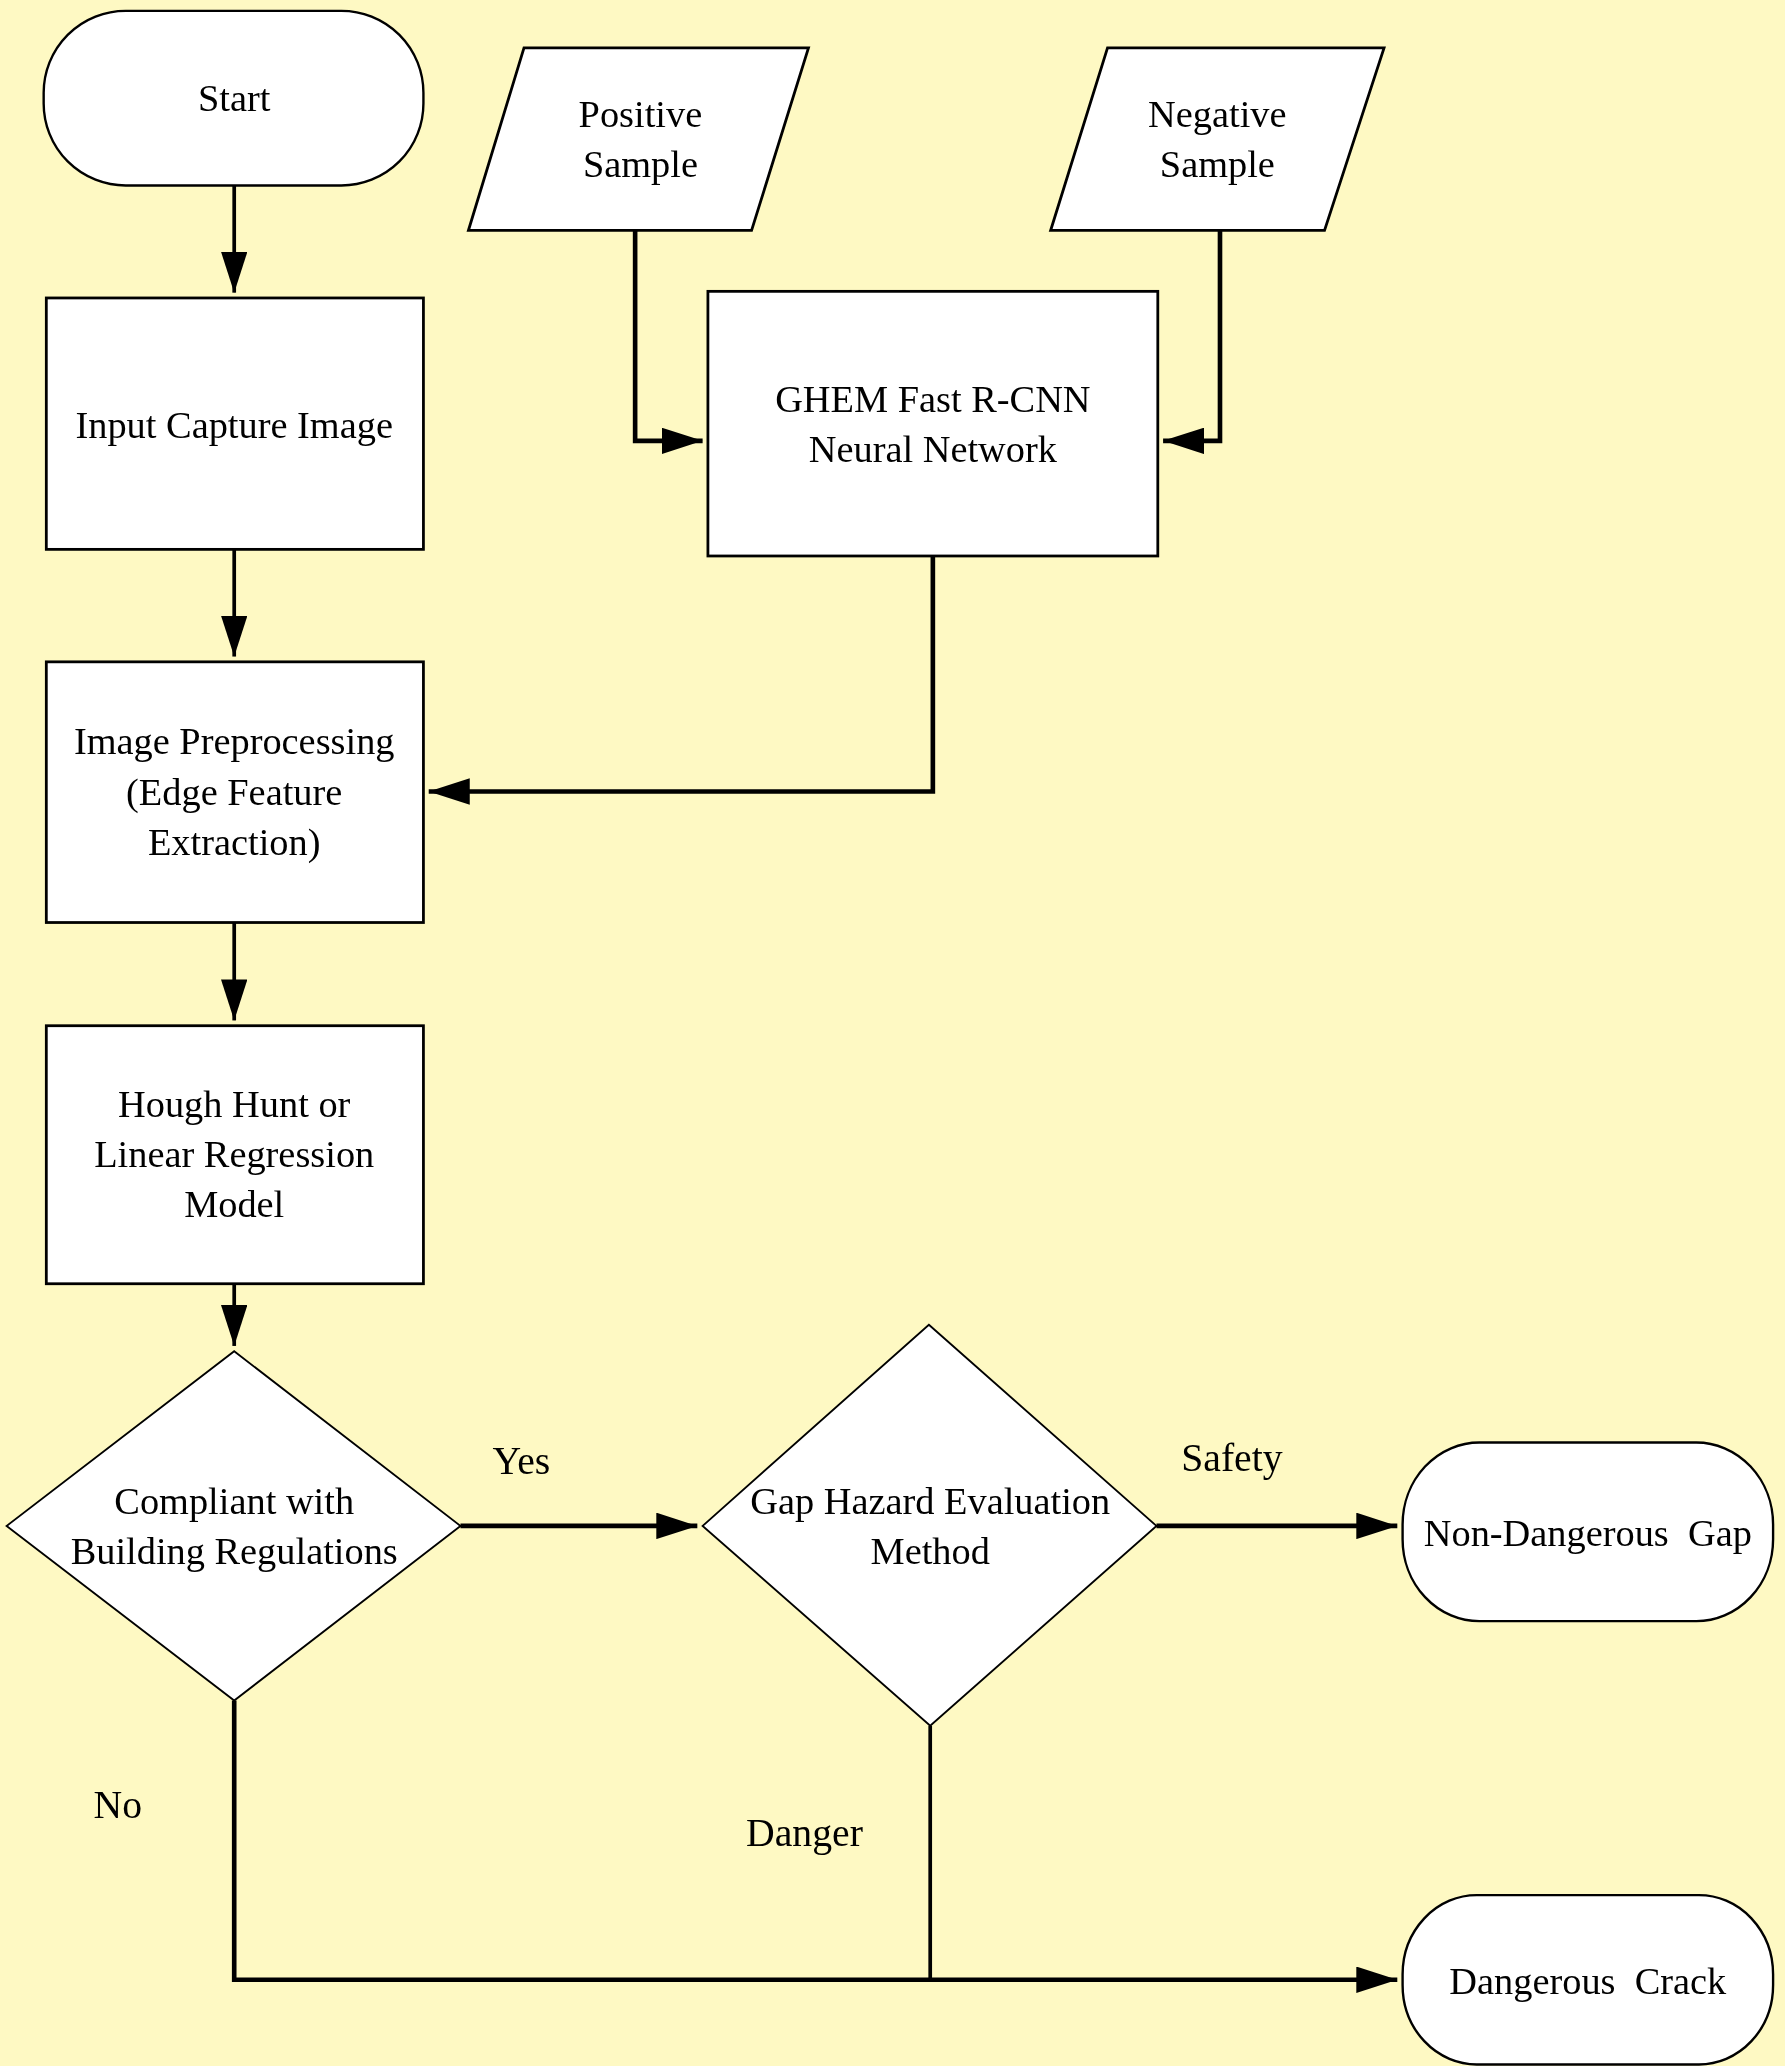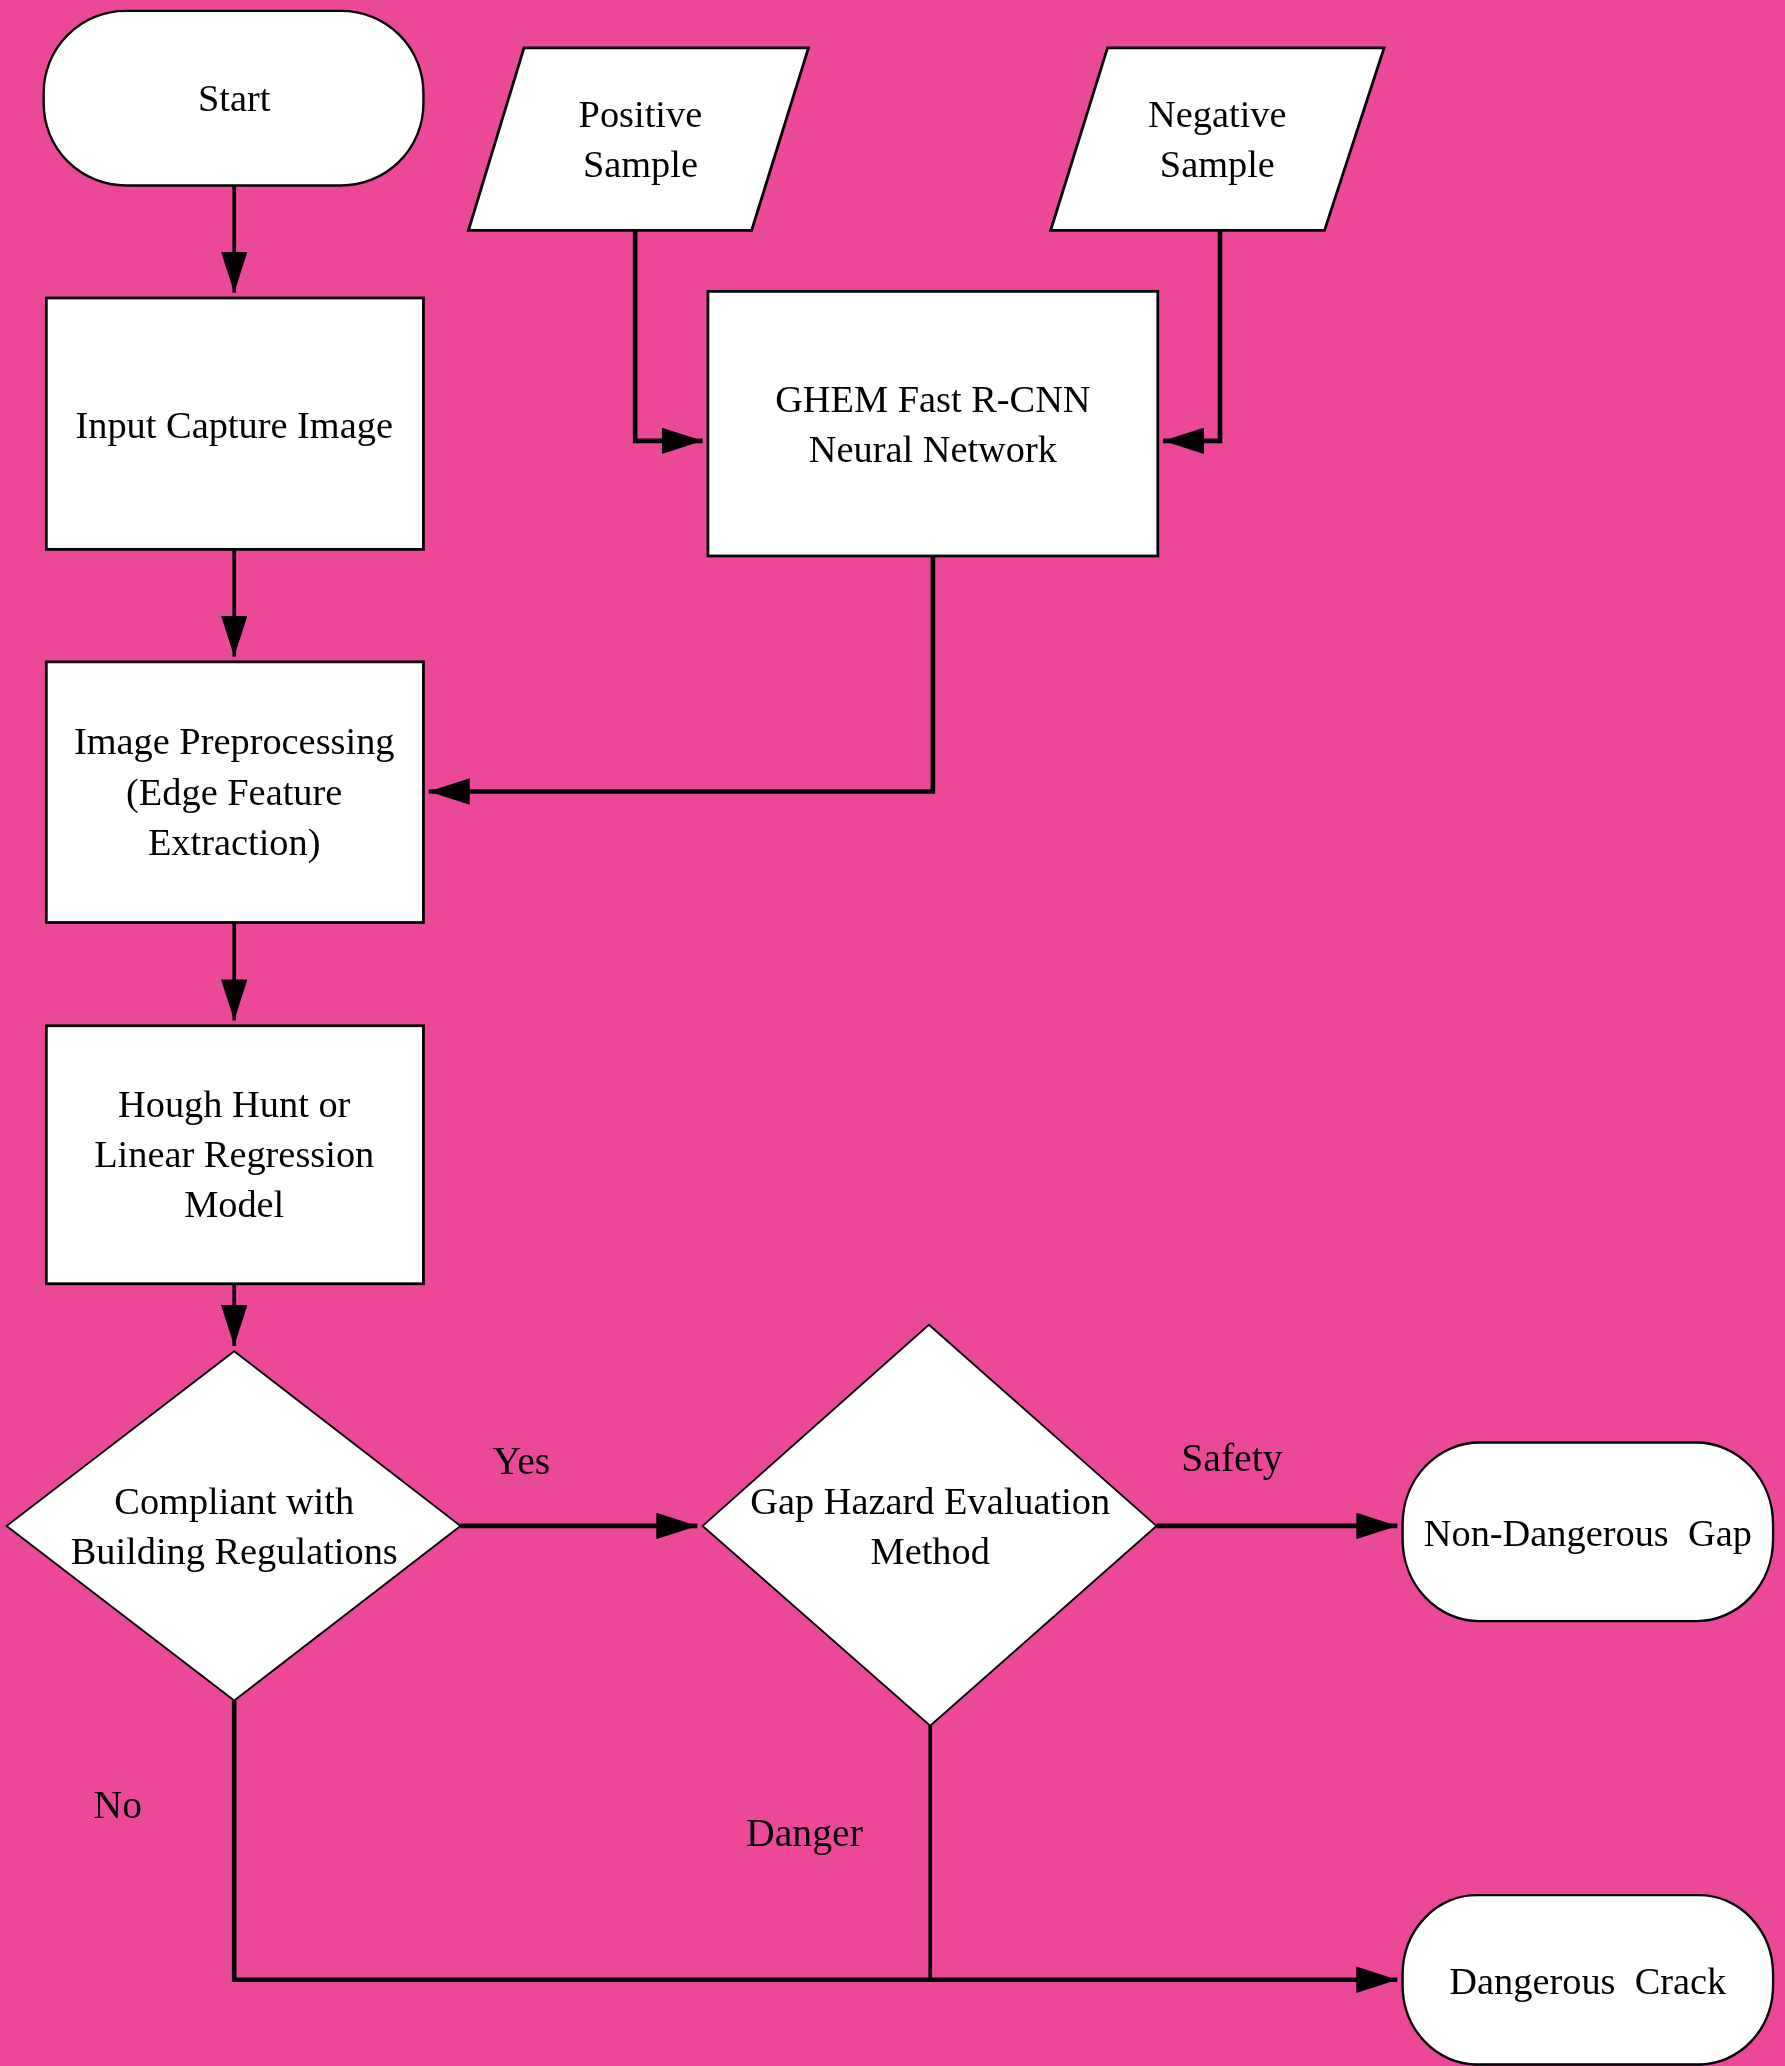--- a/index.html
+++ b/index.html
@@ -3,21 +3,21 @@
 <meta charset="utf-8">
 <style>
   html, body {
     margin: 0;
     padding: 0;
     background: #ffffff;
   }
   #page {
     width: 1785px;
     height: 2066px;
-    background: #ec4899;
+    background: #fef9c3;
     position: relative;
   }
   svg { display: block; }
   .shape {
     fill: #ffffff;
     stroke: #000000;
   }
   .proc   { stroke-width: 2.1; }
   .para   { stroke-width: 2.1; }
   .dia    { stroke-width: 1.4; }

